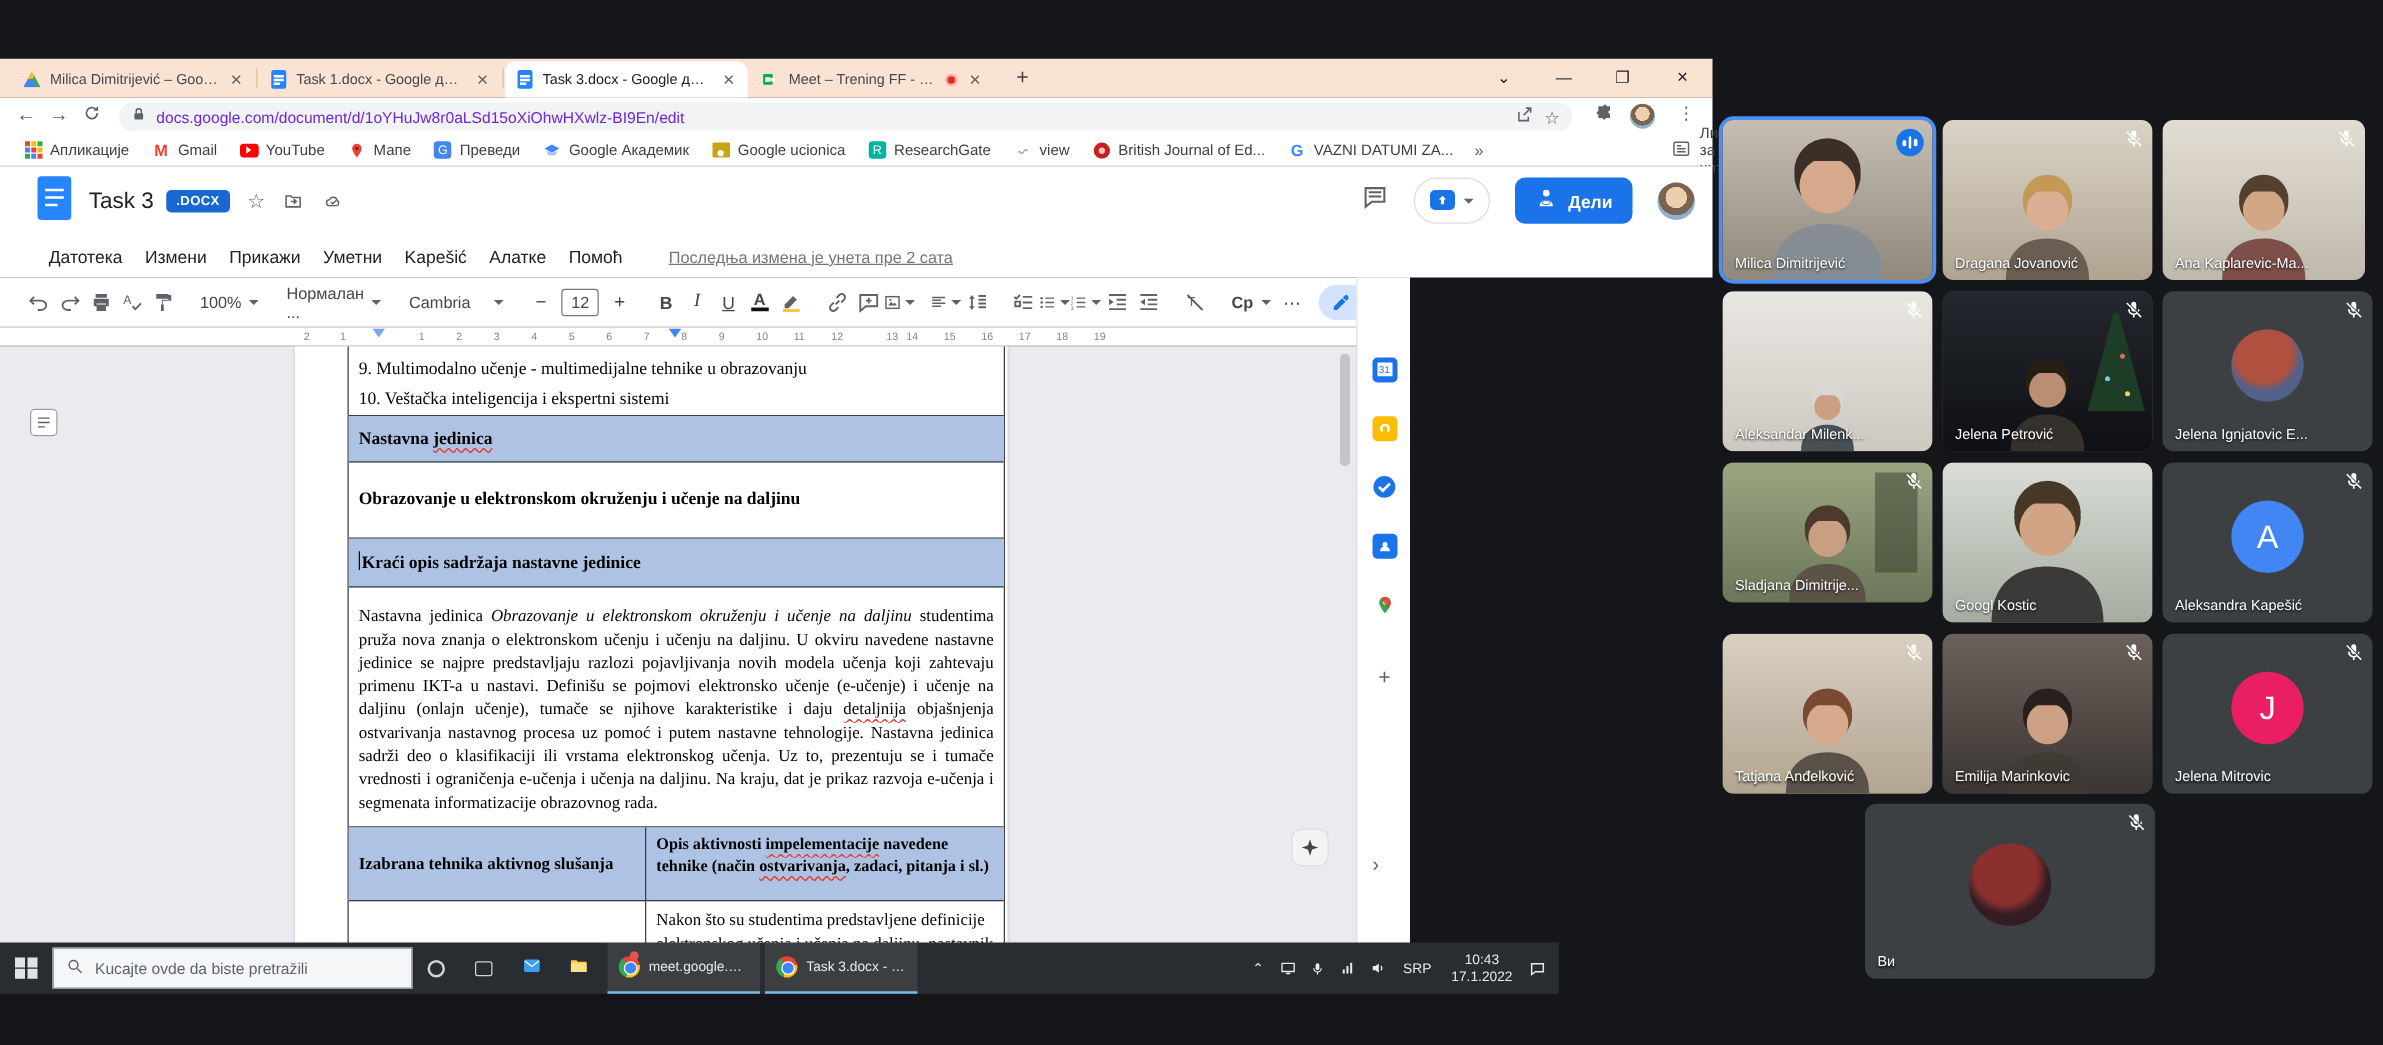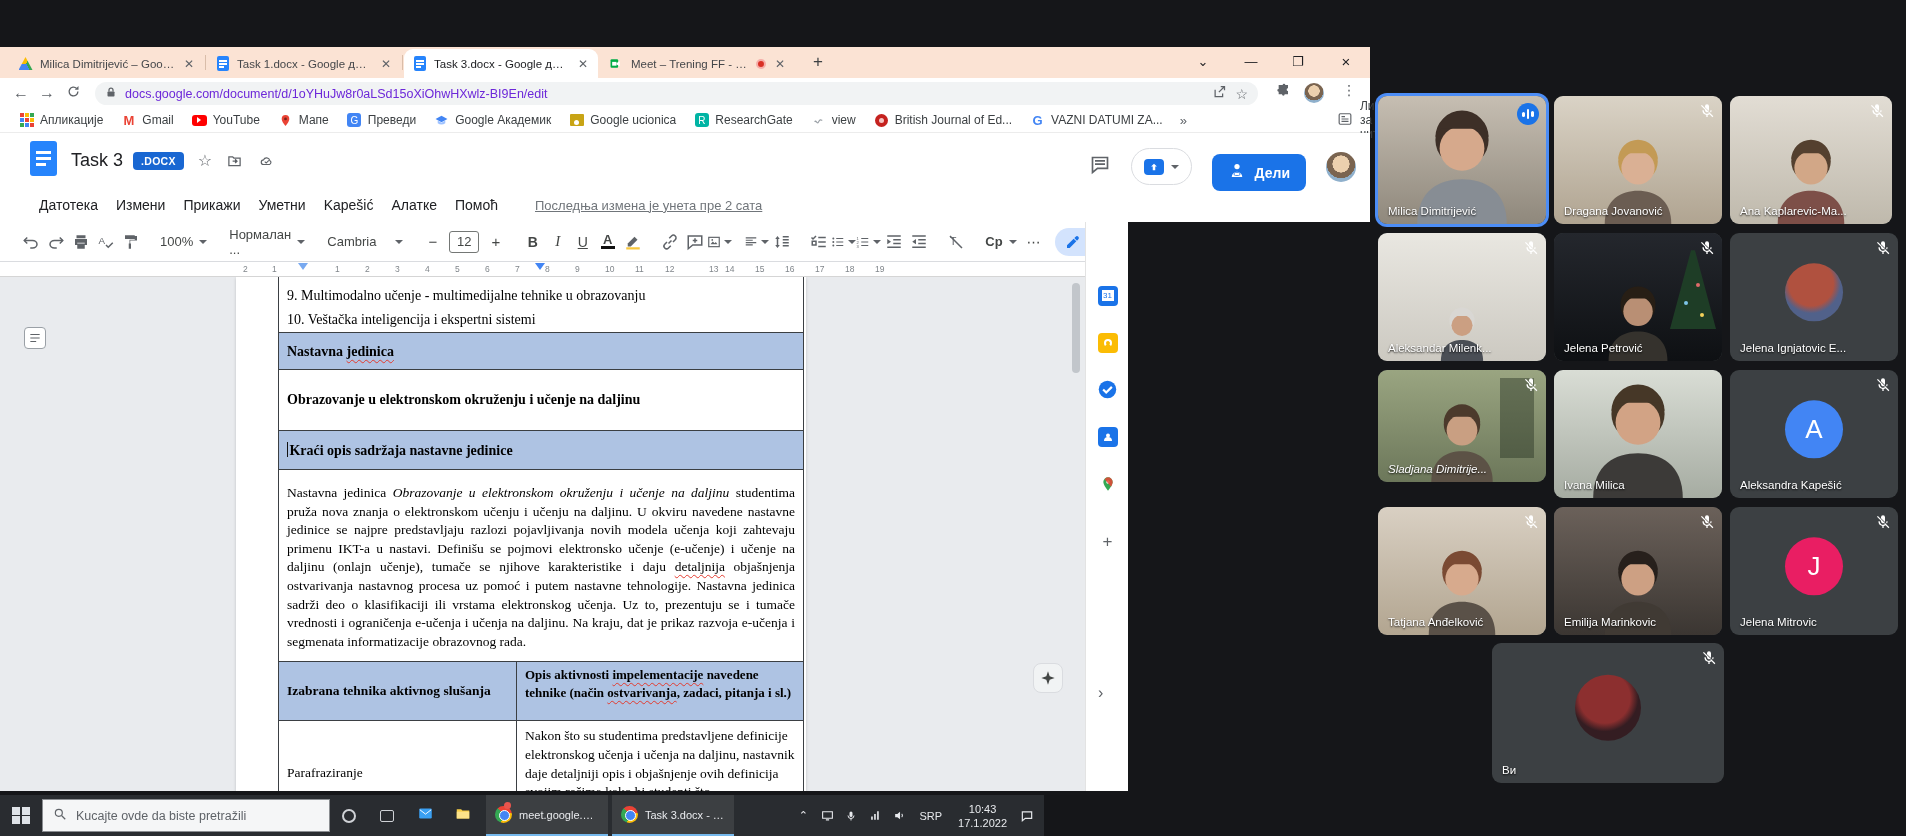--- a/index.html
+++ b/index.html
@@ -50,21 +50,21 @@
   #docsheader { position:absolute; left:0; top:0; width:1370px; height:55px; display:flex; align-items:center; }
   #docslogo { margin-left:30px; }
   #doctitle { font-size:18px; color:#202124; margin-left:14px; }
   #docbadge { background:#1967d2; color:#fff; font-size:10.5px; font-weight:bold; border-radius:4px;
               padding:3px 8px; margin-left:10px; letter-spacing:.3px; }
   .hdric { margin-left:14px; color:#5f6368; display:inline-flex; }
   #hdrright { position:absolute; right:14px; top:9px; display:flex; align-items:center; gap:20px; }
   #presentpill { border:1px solid #dadce0; border-radius:19px; height:37px; display:flex; align-items:center;
                  gap:7px; padding:0 12px; }
   #sharebtn { background:#1a73e8; color:#fff; height:37px; border-radius:8px; display:flex; align-items:center;
-              gap:9px; padding:0 16px; font-size:14px; font-weight:bold;margin-top:12px; }
+              gap:9px; padding:0 16px; font-size:14px; font-weight:bold; }
   #hdravatar { width:30px; height:30px; border-radius:50%;
                background:radial-gradient(circle at 50% 40%, #ecd0ae 0 36%, #7a6450 37% 60%, #8fb0cc 61%); }
   #menurow { position:absolute; left:0; top:55px; width:1370px; height:34px; display:flex; align-items:center; }
   .menuitem { font-size:14px; color:#202124; padding:4px 9px; border-radius:4px; }
   #menus { display:flex; margin-left:30px; }
   #lastedit { font-size:13px; color:#70757a; text-decoration:underline; margin-left:28px; }
 
   #toolbar { position:absolute; left:0; top:175px; width:1128px; height:40px; background:#fff;
              border-bottom:1px solid #dadce0; display:flex; align-items:center; padding-left:18px; }
   .tbtn { display:inline-flex; align-items:center; justify-content:center; min-width:25px; height:26px;
@@ -118,21 +118,21 @@
   .rE .cl { width:238px; border-right:1px solid #3b3f43; padding:0 8px; display:flex; align-items:center;
             font-size:13.5px;}
   .rE .cr { flex:1; padding:4px 8px; font-size:13px; line-height:18px; }
   .rF { height:181px; border-bottom:none; }
   .rF .cl { width:238px; border-right:1px solid #3b3f43; padding:44px 8px 0 8px; font-size:13.5px; }
   .rF .cr { flex:1; padding:6px 8px; font-size:13.5px; line-height:18.6px; }
   .sq { text-decoration:underline wavy #e33a2e 1px; text-underline-offset:2.5px; }
   .caret { display:inline-block; width:1.4px; height:15px; background:#111; vertical-align:-2px; margin-right:1px;}
 
   
-  #taskbar { position:absolute; left:0; top:795px; width:1044px; height:41px; background:#292c30;
+  #taskbar { position:absolute; left:0; top:754px; width:1247px; height:41px; background:#292c30;
              display:flex; align-items:center; }
   #startbtn { width:42px; display:flex; justify-content:center; }
   .winlogo { display:grid; grid-template-columns:8px 8px; grid-template-rows:8px 8px; gap:1.5px; }
   .winlogo i { background:#dfe3e8; }
   #searchbox { width:288px; height:33px; background:#f5f6f7; border:1px solid #8a8d91; display:flex;
                align-items:center; gap:9px; padding:0 10px; }
   #searchbox span { font-size:12.5px; color:#5f6368; }
   .tbicon { width:38px; display:flex; justify-content:center; align-items:center; height:41px; }
   .taskapp { height:41px; display:flex; align-items:center; gap:7px; padding:0 9px; margin-left:4px;
              background:rgba(255,255,255,.09); border-bottom:2px solid #76b9ed; max-width:122px; position:relative;}
@@ -857,21 +857,21 @@
             <path fill="#fff" d="M15 11V5a3 3 0 0 0-6 0v1.2l5.9 5.9zM18.9 11h-1.7a5 5 0 0 1-.5 2.1l1.3 1.3a6.9 6.9 0 0 0 .9-3.4zM4.3 2.9 3 4.2l6 6v.8a3 3 0 0 0 4.6 2.5l1.5 1.5A4.9 4.9 0 0 1 7.1 11H5.1a7 7 0 0 0 5.9 6.9V21h2v-3.1a6.9 6.9 0 0 0 2.8-1.1l4.4 4.4 1.3-1.3z"></path>
           </svg></span>
       </div>
       <div class="tile" style="left: 356px; top: 233px; width: 168px; height: 128px;">
         <div class="photoav" style="background: radial-gradient(circle at 45% 35%, rgb(176, 81, 63) 0px, rgb(176, 81, 63) 45%, rgb(81, 97, 138) 60%);"></div>
         <span class="pname">Jelena Ignjatovic E...</span>
         <span class="micoff"><svg width="16" height="16" viewBox="0 0 24 24">
             <path fill="#fff" d="M15 11V5a3 3 0 0 0-6 0v1.2l5.9 5.9zM18.9 11h-1.7a5 5 0 0 1-.5 2.1l1.3 1.3a6.9 6.9 0 0 0 .9-3.4zM4.3 2.9 3 4.2l6 6v.8a3 3 0 0 0 4.6 2.5l1.5 1.5A4.9 4.9 0 0 1 7.1 11H5.1a7 7 0 0 0 5.9 6.9V21h2v-3.1a6.9 6.9 0 0 0 2.8-1.1l4.4 4.4 1.3-1.3z"></path>
           </svg></span>
       </div>
-      <div class="tile" style="left: 4px; top: 370px; width: 168px; height: 112px; font-style: italic;">
+      <div class="tile" style="left: 4px; top: 370px; width: 168px; height: 112px;">
         <div class="vid" style="background: linear-gradient(rgb(154, 165, 129) 0%, rgb(108, 119, 90) 100%);">
           <svg width="110" height="96" viewBox="0 0 100 100" preserveAspectRatio="xMidYMax meet">
     <path d="M18 100 C18 76 34 68 50 68 C66 68 82 76 82 100 Z" fill="#5c5246"></path>
     <circle cx="50" cy="40" r="19" fill="#4c3a2c"></circle>
     <circle cx="50" cy="46" r="16" fill="#c99f82"></circle>
     <path d="M31 38 a19 19 0 0 1 38 0 l-4 -6 h-30 z" fill="#4c3a2c"></path>
           </svg>
           <div style="position: absolute; right: 12px; top: 8px; width: 34px; height: 80px; background: rgba(40, 50, 35, 0.45);"></div>
         </div>
         <span class="pname">Sladjana Dimitrije...</span>
@@ -881,21 +881,21 @@
       </div>
       <div class="tile" style="left: 180px; top: 370px; width: 168px; height: 128px;">
         <div class="vid" style="background: linear-gradient(rgb(217, 221, 213) 0%, rgb(166, 172, 162) 100%);">
           <svg width="168" height="140" viewBox="0 0 100 100" preserveAspectRatio="xMidYMax meet">
     <path d="M18 100 C18 76 34 68 50 68 C66 68 82 76 82 100 Z" fill="#3c3a38"></path>
     <circle cx="50" cy="40" r="19" fill="#463727"></circle>
     <circle cx="50" cy="46" r="16" fill="#d2a385"></circle>
     <path d="M31 38 a19 19 0 0 1 38 0 l-4 -6 h-30 z" fill="#463727"></path>
           </svg>
         </div>
-        <span class="pname">Ivana Milica</span>
+        <span class="pname">Googl Kostic</span>
       </div>
       <div class="tile" style="left: 356px; top: 370px; width: 168px; height: 128px;">
         <div class="letterav" style="background: rgb(66, 133, 244);">A</div>
         <span class="pname">Aleksandra Kapešić</span>
         <span class="micoff"><svg width="16" height="16" viewBox="0 0 24 24">
             <path fill="#fff" d="M15 11V5a3 3 0 0 0-6 0v1.2l5.9 5.9zM18.9 11h-1.7a5 5 0 0 1-.5 2.1l1.3 1.3a6.9 6.9 0 0 0 .9-3.4zM4.3 2.9 3 4.2l6 6v.8a3 3 0 0 0 4.6 2.5l1.5 1.5A4.9 4.9 0 0 1 7.1 11H5.1a7 7 0 0 0 5.9 6.9V21h2v-3.1a6.9 6.9 0 0 0 2.8-1.1l4.4 4.4 1.3-1.3z"></path>
           </svg></span>
       </div>
       <div class="tile" style="left: 4px; top: 507px; width: 168px; height: 128px;">
         <div class="vid" style="background: linear-gradient(rgb(217, 208, 195) 0%, rgb(178, 165, 144) 100%);">

